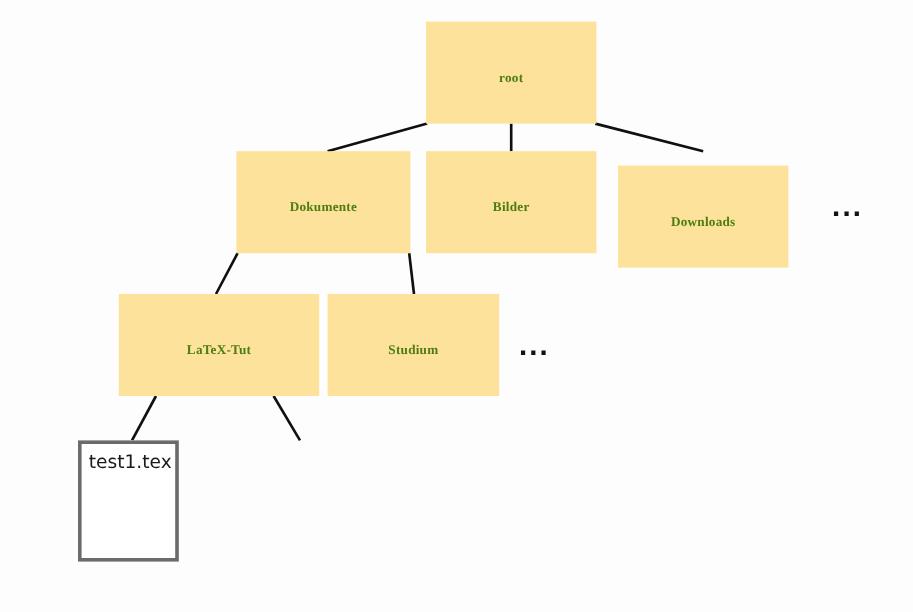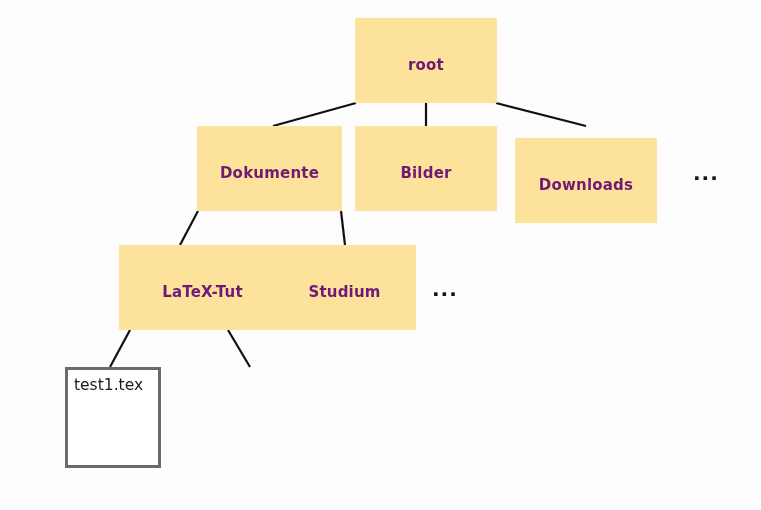--- a/index.html
+++ b/index.html
@@ -32,26 +32,27 @@
     box-sizing: border-box;
   }
   .folder {
     background: #fce29a;
     display: flex;
     align-items: center;
     justify-content: center;
   }
   .folder .label {
     font-weight: bold;
-    font-size: 15px;
-    color: #701a75;
+    font-size: 11px;
+    color: #4d7c0f;
     letter-spacing: 0.2px;
     line-height: 1;
     position: relative;
     top: 5px;
+    font-family: Liberation Serif, serif;
   }
   .file {
     background: #ffffff;
     border: 3px solid #6b6b6b;
     display: block;
   }
   .file .label {
     display: block;
     font-weight: normal;
     font-size: 15.5px;
@@ -93,29 +94,29 @@
   </div>
 
   <div class="node folder" id="n-dokumente" style="left: 197px; top: 126px; width: 145px; height: 85px;">
     <span class="label">Dokumente</span>
   </div>
 
   <div class="node folder" id="n-downloads" style="left: 515px; top: 126px; width: 142px; height: 85px; margin-top: 12px;">
     <span class="label">Downloads</span>
   </div>
 
-  <div class="node folder" id="n-latex_tut" style="left: 119px; top: 245px; width: 167px; height: 85px;">
+  <div class="node folder" id="n-latex_tut" style="left: 99px; top: 245px; width: 167px; height: 85px;">
     <span class="label">LaTeX-Tut</span>
   </div>
 
   <div class="node folder" id="n-studium" style="left: 273px; top: 245px; width: 143px; height: 85px; text-align: right;">
     <span class="label">Studium</span>
   </div>
 
-  <div class="node file" id="n-test1" style="left: 65px; top: 367px; width: 96px; height: 101px;">
+  <div class="node file" id="n-test1" style="left: 65px; top: 367px; width: 84px; height: 101px;">
     <span class="label">test1.tex</span>
   </div>
 
 
   <span class="ellipsis" id="e-0" style="left: 693px; top: 163px;">...</span>
   <span class="ellipsis" id="e-1" style="left: 432px; top: 279px;">...</span>
 
 </div>
 
 </body></html>

